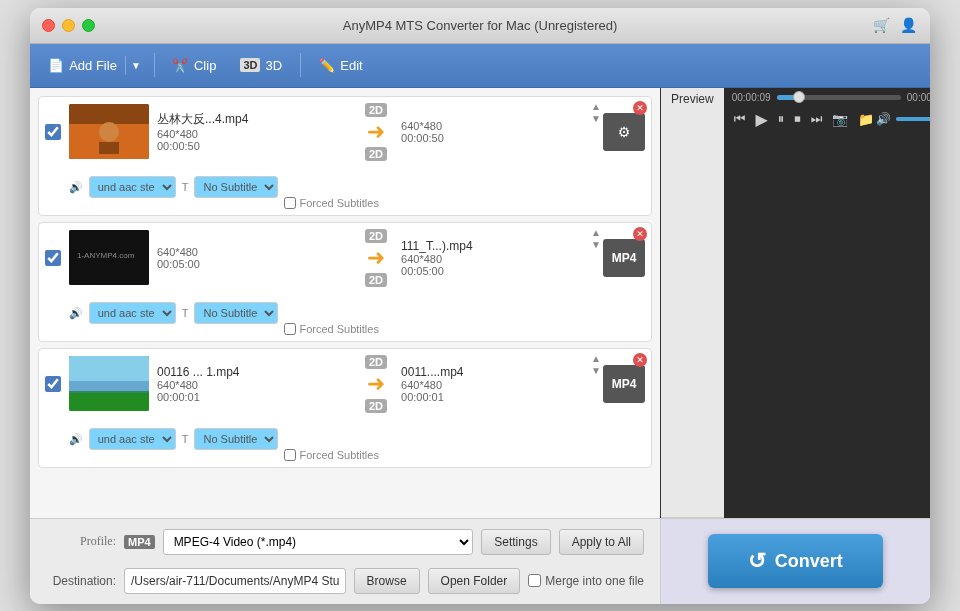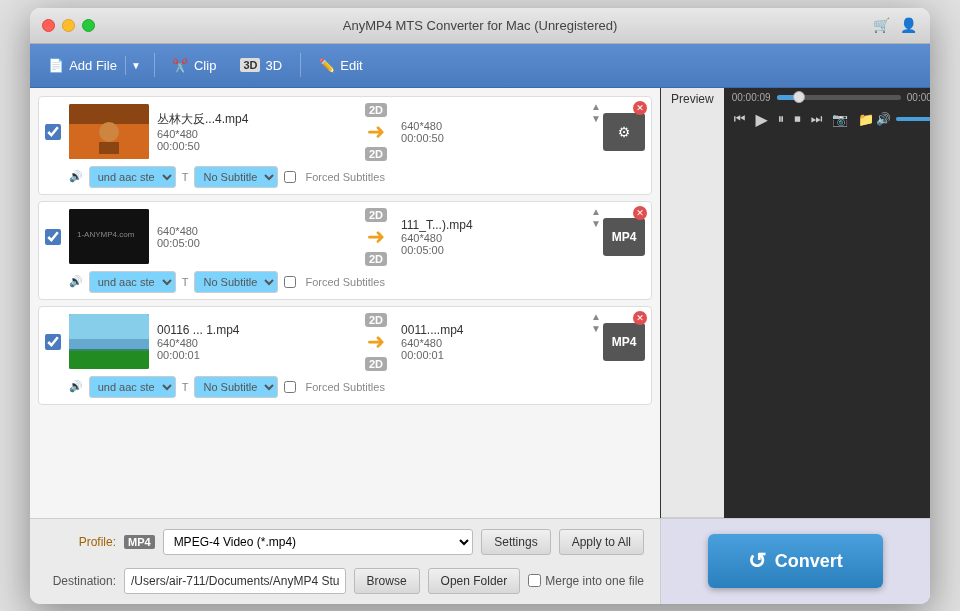--- a/index.html
+++ b/index.html
@@ -265,23 +265,24 @@
       font-size: 11px;
       border: 1px solid #ccc;
       border-radius: 3px;
       padding: 0 4px;
       background: #7dd3fc;
       color: #555;
     }
     .forced-subtitle {
       display: flex;
       align-items: flex-end;
-      gap: 9px;
+      gap: 3px;
       font-size: 11px;
       color: #888;
+      margin-top: 31px;
     }
     .preview-panel {
       width: 270px;
       background: #1a1a1a;
       display: flex;
       flex-direction: row;
       border-left: 1px solid #333;
     }
     .preview-header {
       background: #e8e8e8;
@@ -375,23 +376,24 @@
       width: 70%;
     }
     .profile-row {
       display: flex;
       align-items: center;
       gap: 8px;
       margin-bottom: 6px;
     }
     .profile-label {
       font-size: 12px;
-      color: #a16207;
+      color: #737373;
       width: 70px;
       text-align: right;
+      font-family: Liberation Serif, serif;
     }
     .profile-select {
       flex: 1;
       height: 26px;
       font-size: 12px;
       border: 1px solid #bbb;
       border-radius: 3px;
       padding: 0 6px;
       background: white;
     }

